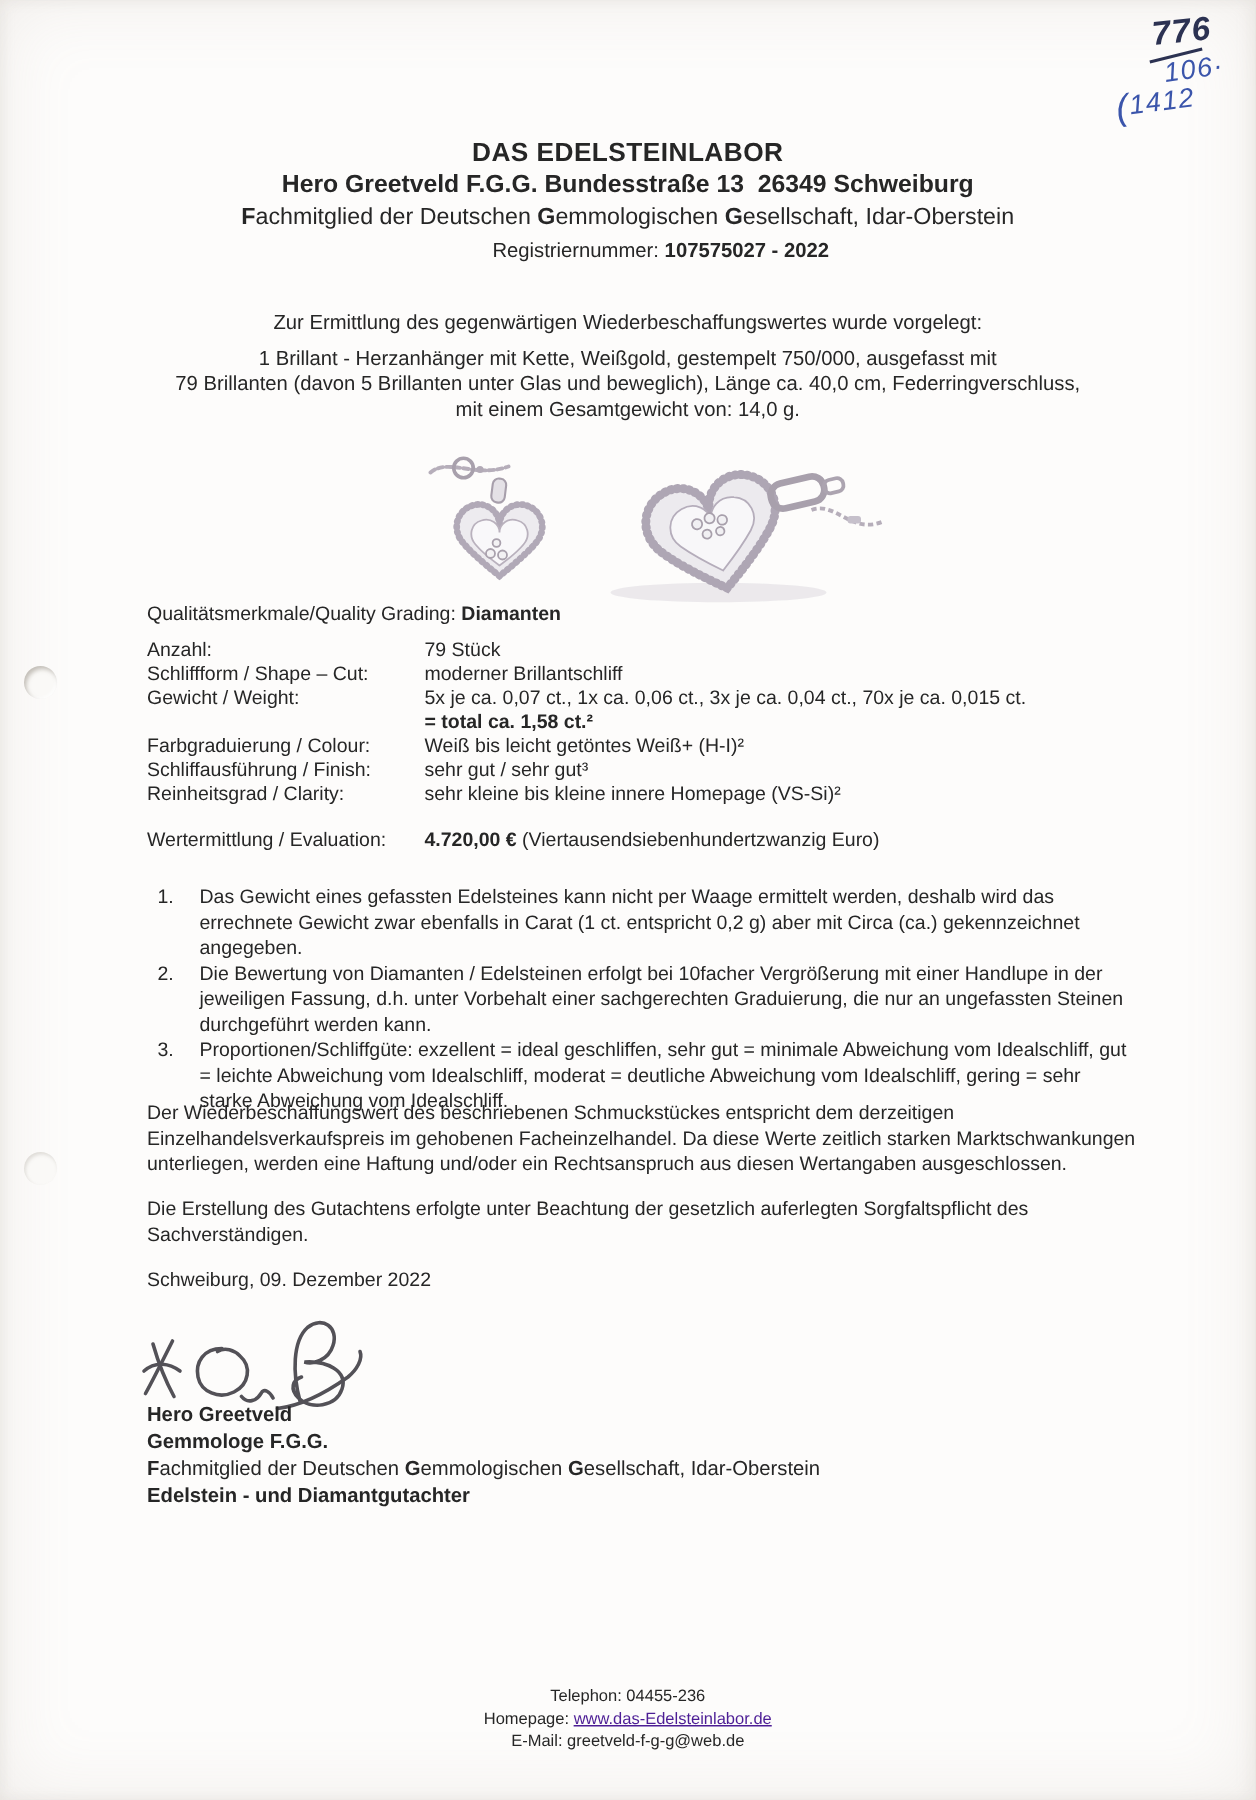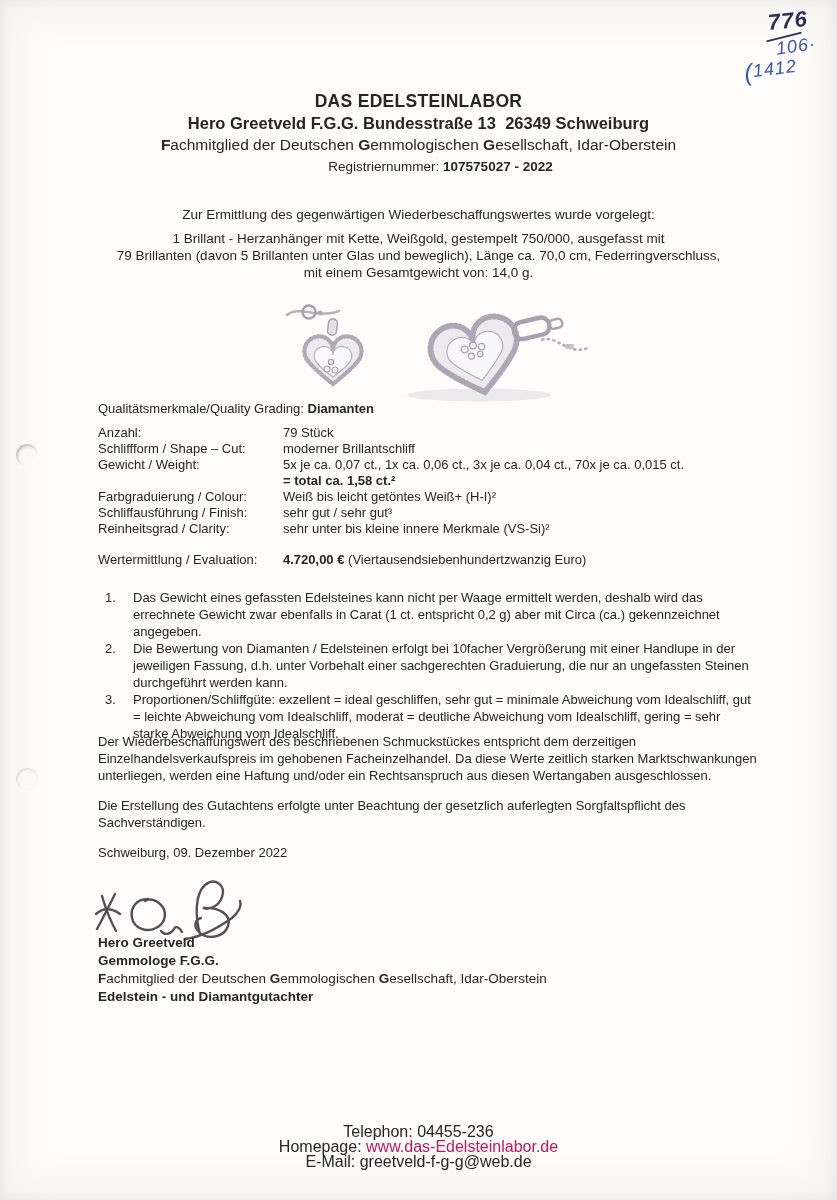--- a/index.html
+++ b/index.html
@@ -46,23 +46,23 @@
   .note-num { width:28px; flex:0 0 28px; }
   .note-text { width:622px; }
   
   .paras { position:absolute; top:733px; left:98px; width:662px; font-size:13px; }
   .paras p { line-height:17px; margin-bottom:13px; }
   
   .sig-ink { position:absolute; top:876px; left:90px; }
   .sigblock { position:absolute; top:934px; left:98px; font-size:13.5px; }
   .sigblock div { line-height:18px; }
   
-  .footer { position:absolute; top:1124px; left:0; right:0; text-align:center; font-size:16px; }
+  .footer { position:absolute; top:1124px; left:0; right:0; text-align:center; font-size:11px; }
   .footer div { line-height:15px; }
-  .link { color:#be185d; }
+  .link { color:#4c1d95; text-decoration:underline; }
   
   .hole { position:absolute; border-radius:50%; background:#faf9f7; }
   .hole1 { top:444px; left:16px; width:22px; height:22px;
            box-shadow: inset 1.5px 2px 3px rgba(150,142,132,.55), inset -1px -1px 2px rgba(255,255,255,.9); }
   .hole2 { top:768px; left:16px; width:22px; height:22px;
            box-shadow: inset 1px 1.5px 2.5px rgba(150,142,132,.28); }
 </style>
 </head>
 <body>
 
@@ -79,21 +79,21 @@
   <div class="header">
     <div class="h-line h-title">DAS EDELSTEINLABOR</div>
     <div class="h-line h-addr">Hero Greetveld F.G.G. Bundesstraße 13&nbsp; 26349 Schweiburg</div>
     <div class="h-line h-member"><span class="b">F</span><span>achmitglied der Deutschen </span><span class="b">G</span><span>emmologischen </span><span class="b">G</span><span>esellschaft, Idar-Oberstein</span></div>
     <div class="h-line h-reg"><span>Registriernummer: </span><span class="b">107575027 - 2022</span></div>
   </div>
 
   <div class="intro">
     <div class="i1">Zur Ermittlung des gegenwärtigen Wiederbeschaffungswertes wurde vorgelegt:</div>
     <div>1 Brillant - Herzanhänger mit Kette, Weißgold, gestempelt 750/000, ausgefasst mit</div>
-    <div>79 Brillanten (davon 5 Brillanten unter Glas und beweglich), Länge ca. 70,0 cm, Federringverschluss,</div>
+    <div>79 Brillanten (davon 5 Brillanten unter Glas und beweglich), Länge ca. 40,0 cm, Federringverschluss,</div>
     <div>mit einem Gesamtgewicht von: 14,0 g.</div>
   </div>
 
   <svg class="photo" viewBox="0 0 307 104" xmlns="http://www.w3.org/2000/svg">
 
     <g stroke-linecap="round">
       <path d="M4,17 C16,7 34,21 56,13" fill="none" stroke="#b6aeba" stroke-width="2.6" stroke-dasharray="3.5,2.2"></path>
       <circle cx="26" cy="14" r="6.5" fill="none" stroke="#a8a0ac" stroke-width="2.4"></circle>
       <circle cx="37" cy="15" r="2.4" fill="#b2aab6"></circle>
       <rect x="45" y="21" width="9" height="16" rx="4" fill="#e4e1e6" stroke="#a79fab" stroke-width="1.4" transform="rotate(7 49 29)"></rect>
@@ -143,21 +143,21 @@
     <div class="g-row">
         <div class="g-label">Farbgraduierung / Colour:</div>
         <div class="g-val">Weiß bis leicht getöntes Weiß+ (H-I)²</div>
       </div>
     <div class="g-row">
         <div class="g-label">Schliffausführung / Finish:</div>
         <div class="g-val">sehr gut / sehr gut³</div>
       </div>
     <div class="g-row">
         <div class="g-label">Reinheitsgrad / Clarity:</div>
-        <div class="g-val">sehr unter bis kleine innere Merkmale (VS-Si)²</div>
+        <div class="g-val">sehr kleine bis kleine innere Homepage (VS-Si)²</div>
       </div>
   </div>
 
   <div class="evaluation">
     <div class="g-label">Wertermittlung / Evaluation:</div>
     <div class="g-val"><span class="b">4.720,00 €</span><span>&nbsp;(Viertausendsiebenhundertzwanzig Euro)</span></div>
   </div>
 
   <div class="notes">
     <div class="note">

